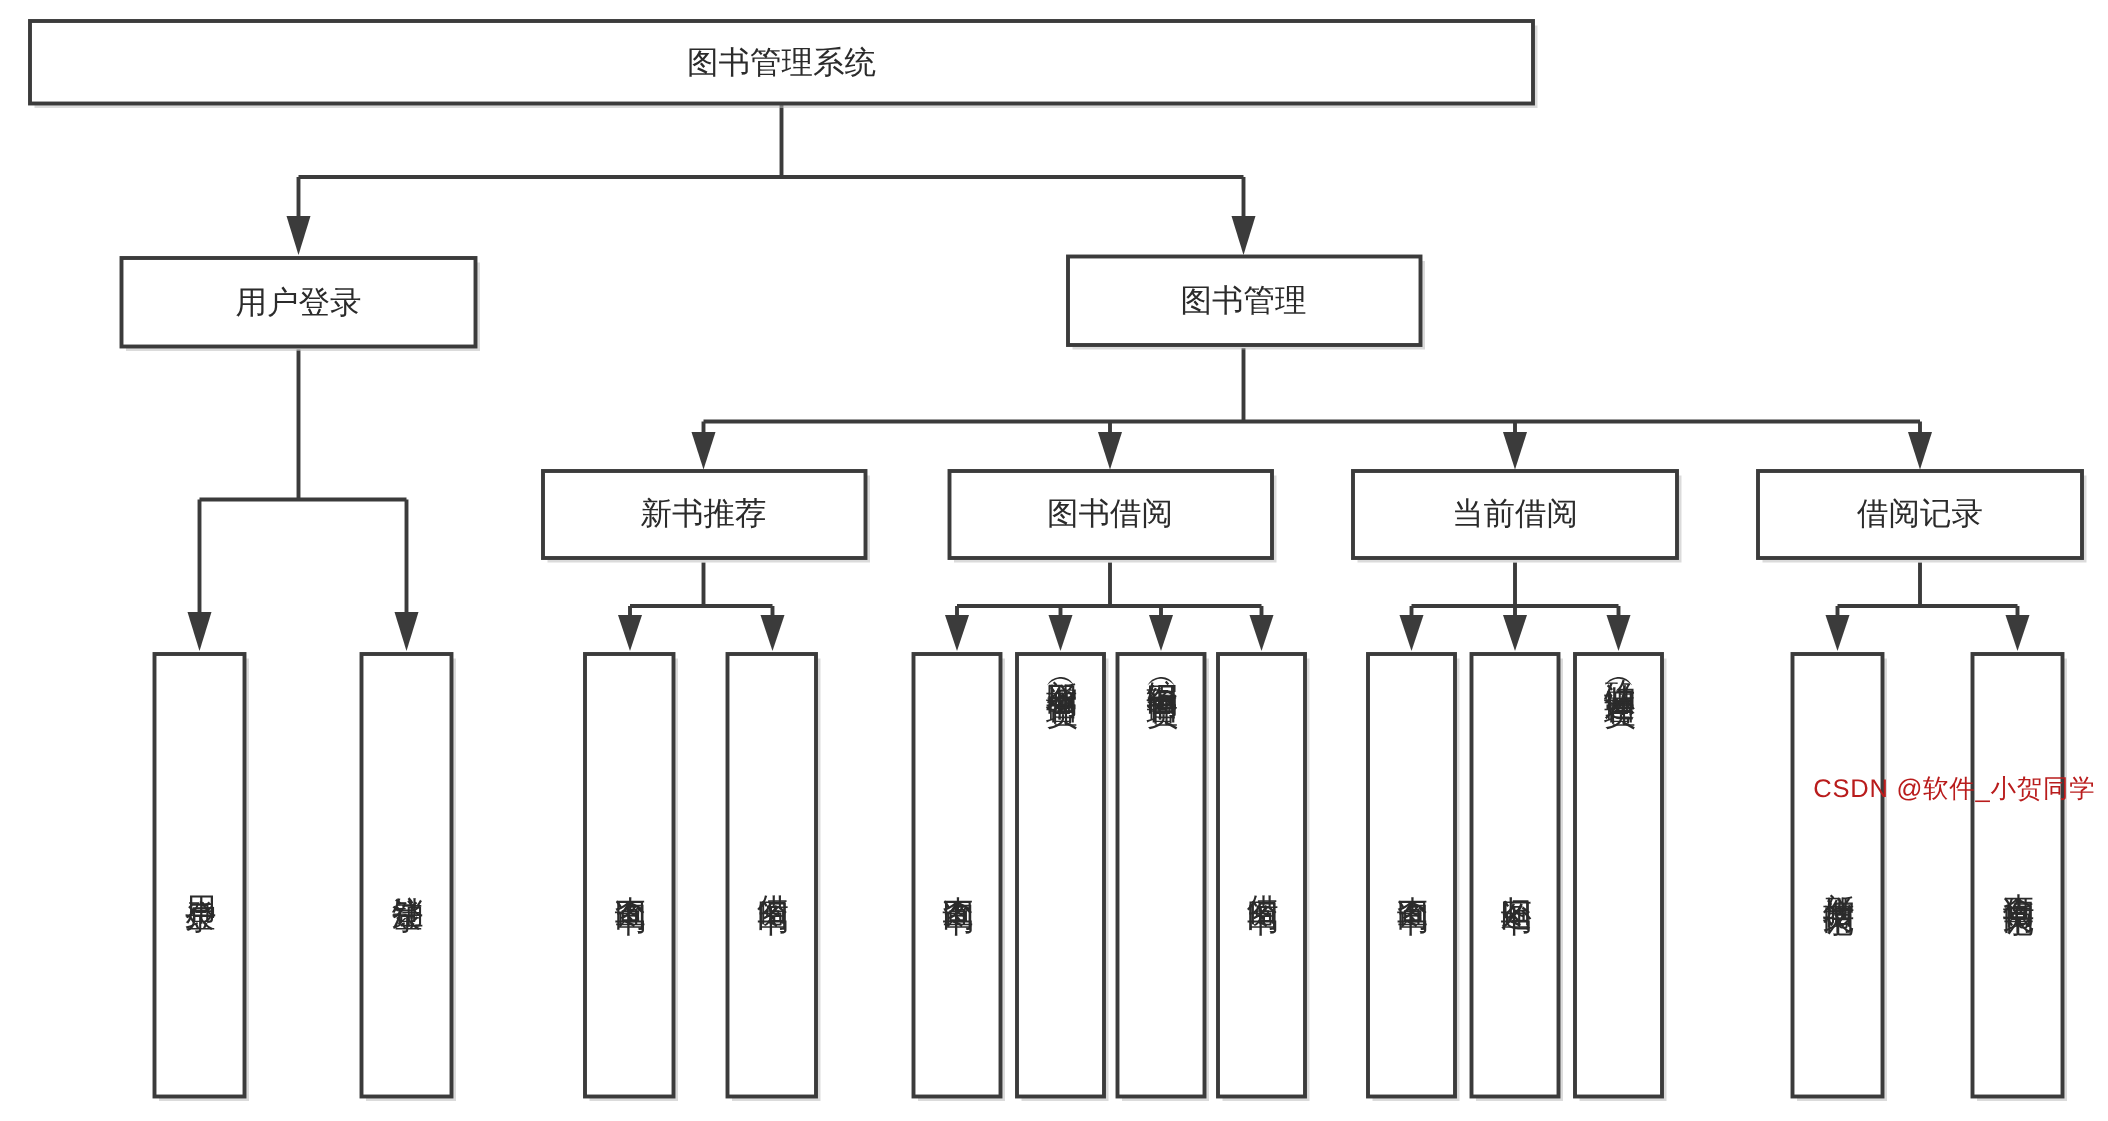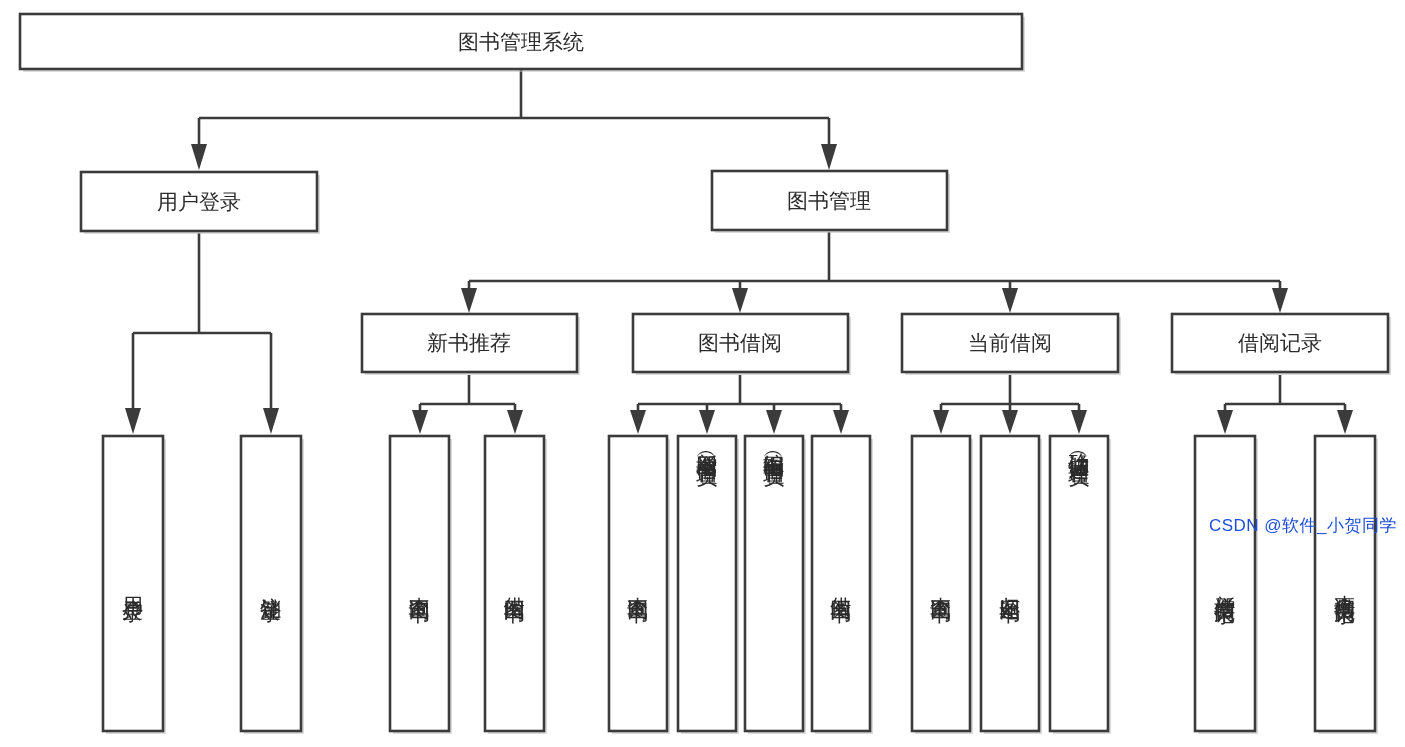--- a/index.html
+++ b/index.html
@@ -72,21 +72,21 @@
     letter-spacing: 2px;
     white-space: nowrap;
     text-align: center;
   }
   .watermark {
     position: absolute;
     right: 8px;
     bottom: 6px;
     font-family: "Liberation Sans", "DejaVu Sans", sans-serif;
     font-size: 17px;
-    color: #1d4ed8;
+    color: #b91c1c;
     letter-spacing: 0.5px;
     white-space: nowrap;
   }
 </style>
 </head>
 <body>
 
 <div id="diagram-root">
 
   <svg class="diagram-canvas" viewBox="0 0 1405 747" xmlns="http://www.w3.org/2000/svg">

